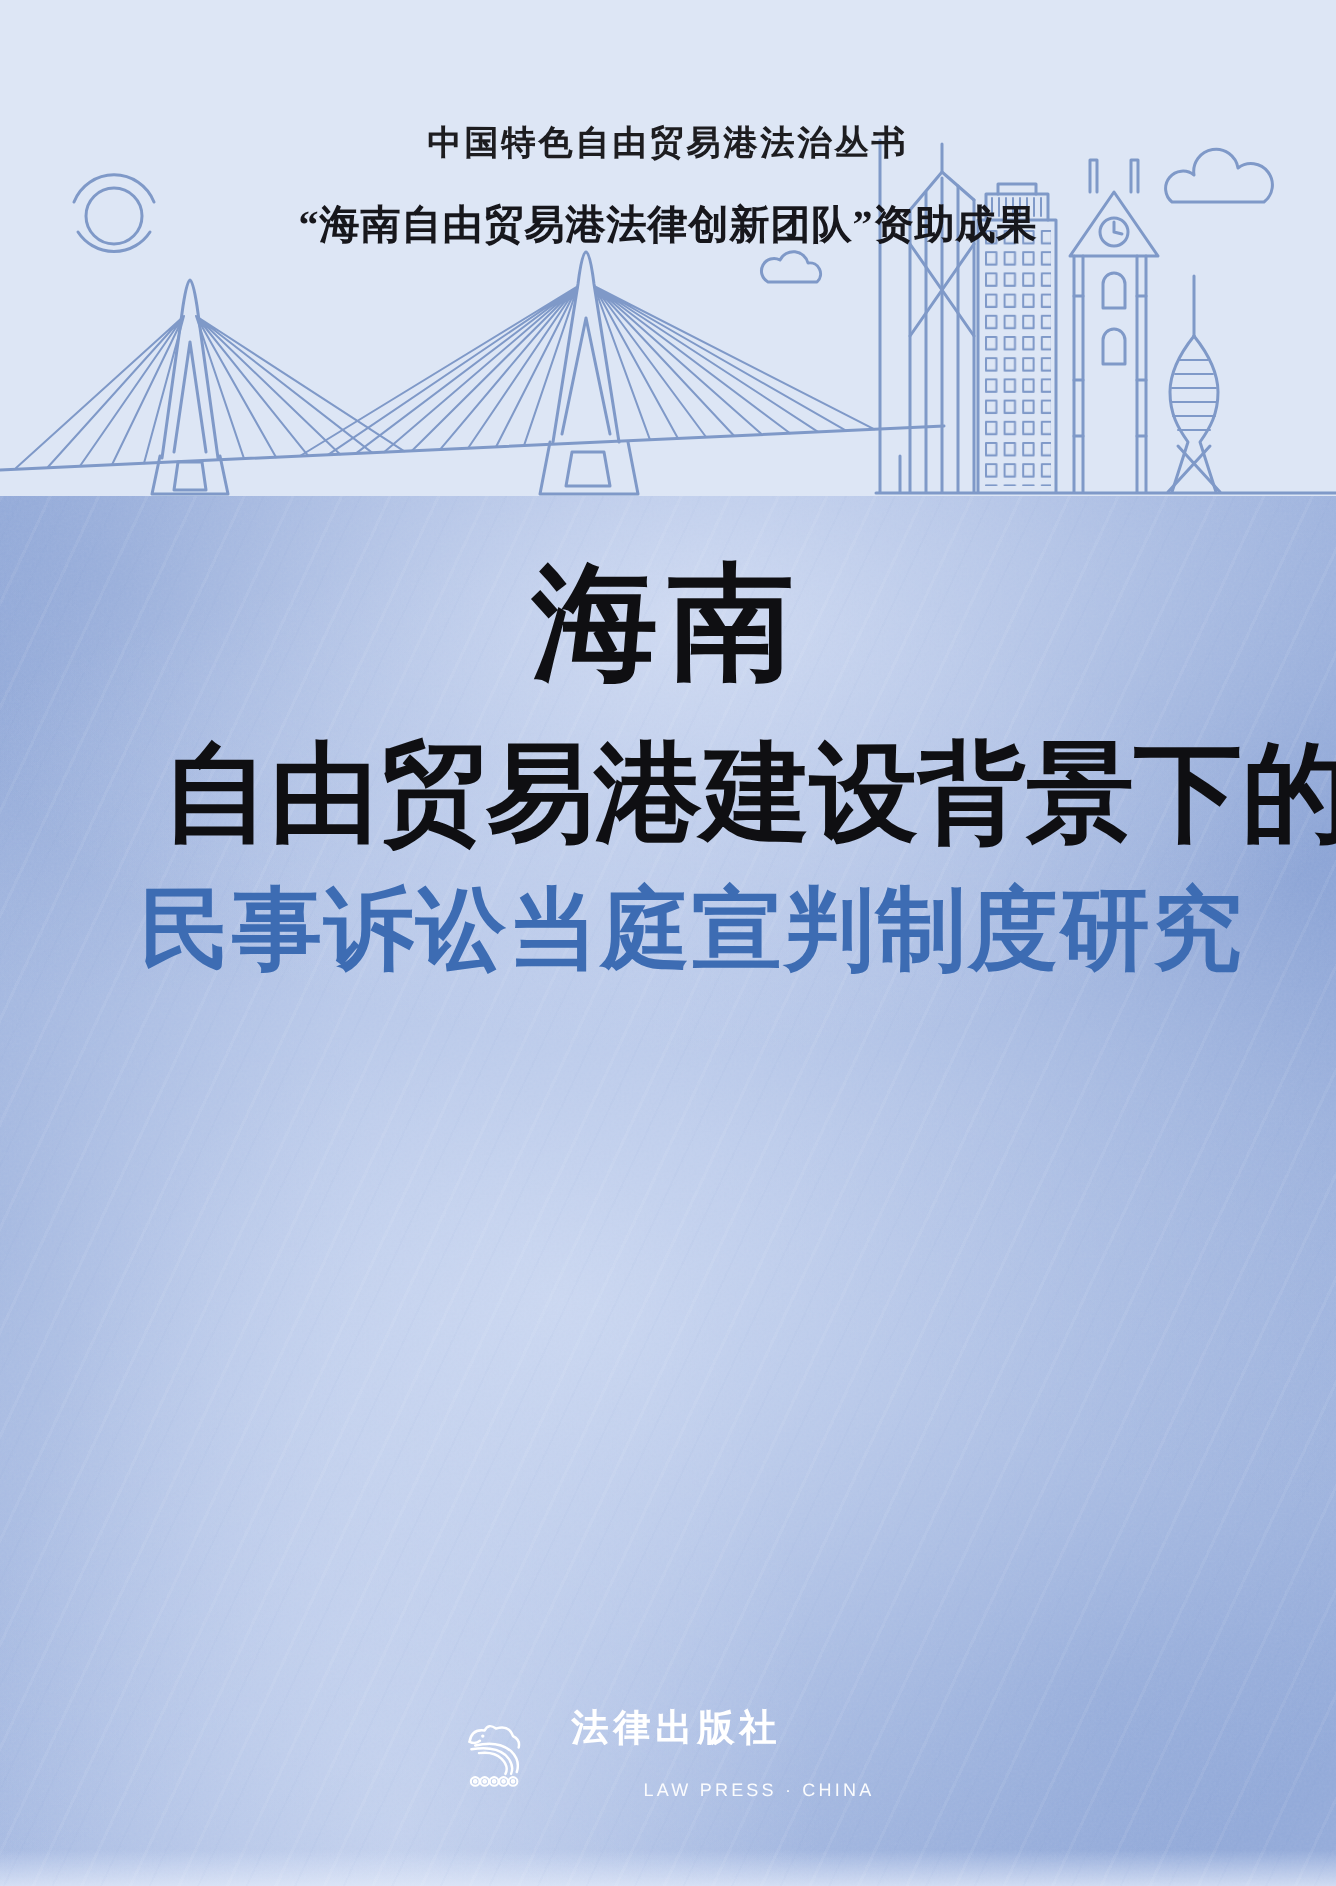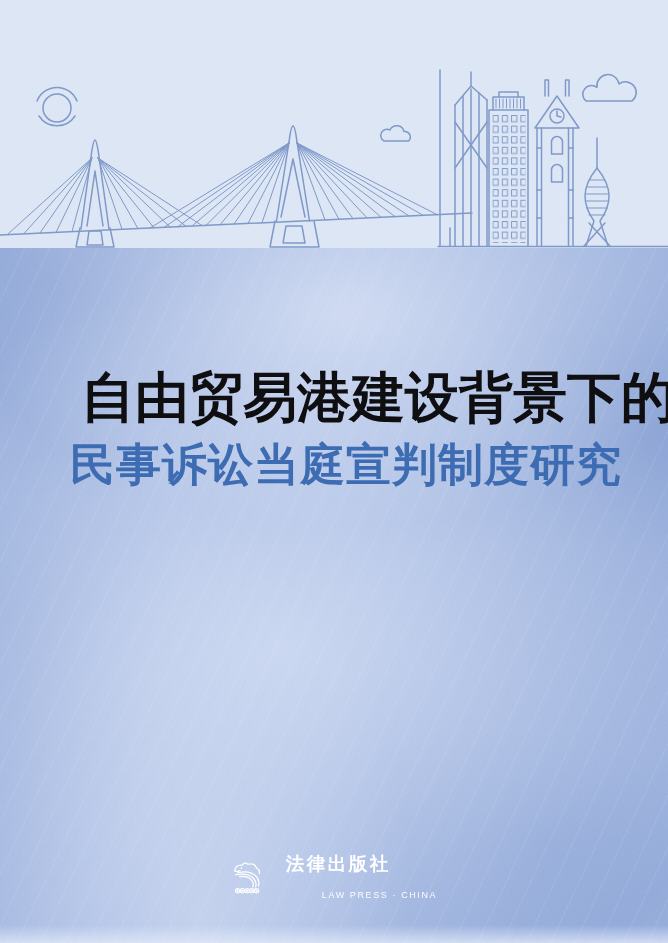--- a/index.html
+++ b/index.html
@@ -153,34 +153,37 @@
           <path d="M 589,223 L 610,246 M 605,223 L 584,246"></path>
         </g>
       </g>
 
       <g>
         <path d="M 384,141 A 6,6 0 0 1 390,130 A 7.5,7.5 0 0 1 404,131.5 A 5.5,5.5 0 0 1 408.5,141 Z"></path>
         <path d="M 586,101 A 7.5,7.5 0 0 1 597,87.5 A 11,11 0 0 1 619,84 A 9.5,9.5 0 0 1 632,101 Z"></path>
       </g>
     </svg>
 
+    <div class="series-title">中国特色自由贸易港法治丛书</div>
+    <div class="funding-note">“海南自由贸易港法律创新团队”资助成果</div>
   </div>
 
   <div class="main-section">
     <div class="brush-streaks"></div>
     <svg class="grain" width="668" height="695">
       <defs>
         <filter id="grainF" x="0" y="0" width="100%" height="100%">
           <feTurbulence type="fractalNoise" baseFrequency="0.8" numOctaves="2" result="n"></feTurbulence>
           <feColorMatrix in="n" type="matrix" values="0 0 0 0 1  0 0 0 0 1  0 0 0 0 1  0 0 0 0.07 0"></feColorMatrix>
         </filter>
       </defs>
       <rect width="668" height="695" filter="url(#grainF)"></rect>
     </svg>
 
+    <h1 class="title-line1">海南</h1>
     <h1 class="title-line2">自由贸易港建设背景下的</h1>
     <h2 class="subtitle">民事诉讼当庭宣判制度研究</h2>
 
 
     <div class="publisher">
       <svg width="34" height="37" viewBox="0 0 36 38" fill="none" stroke="#ffffff" stroke-width="1.3" stroke-linecap="round" stroke-linejoin="round">
         <path d="M 4,12 Q 5,5 12,6 Q 14,2 18,5 Q 25,3 27,9 Q 31,11 30,15"></path>
         <path d="M 4,12 Q 7,13.5 9.5,11.5"></path>
         <circle cx="11" cy="9" r="0.9" fill="#ffffff" stroke="none"></circle>
         <path d="M 7,14 Q 19,11 26,17 Q 31,22 29,28"></path>

